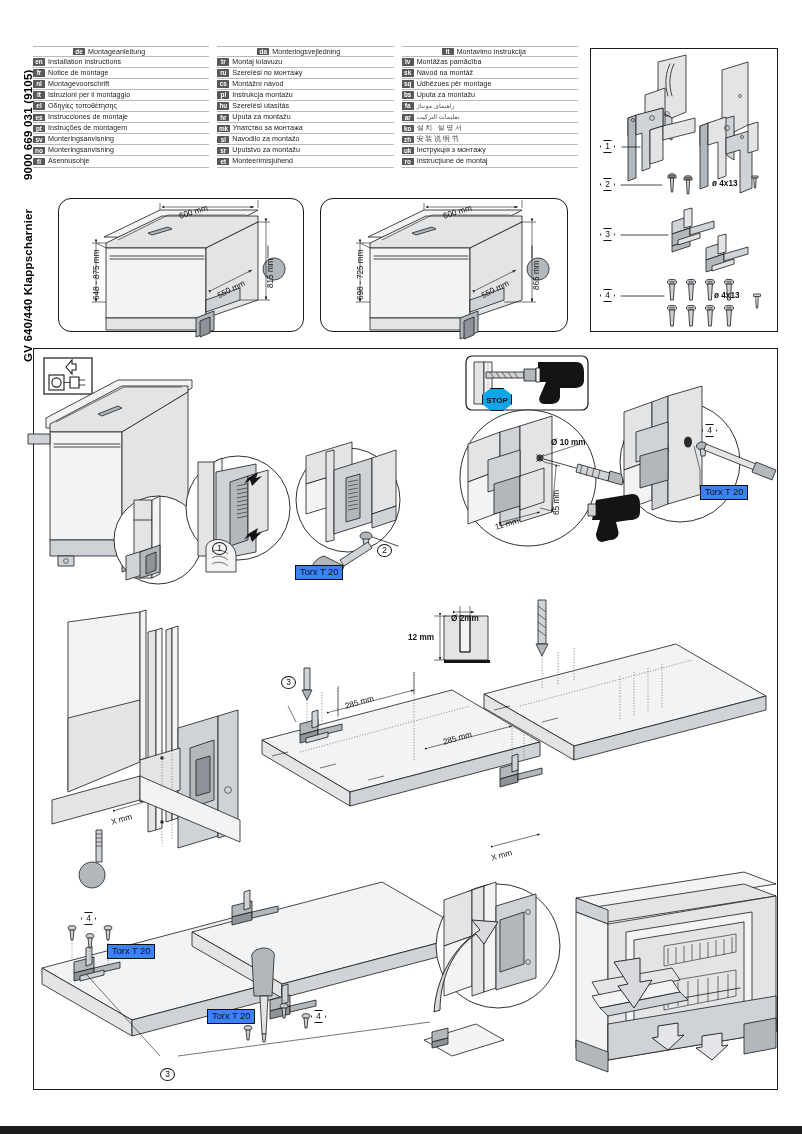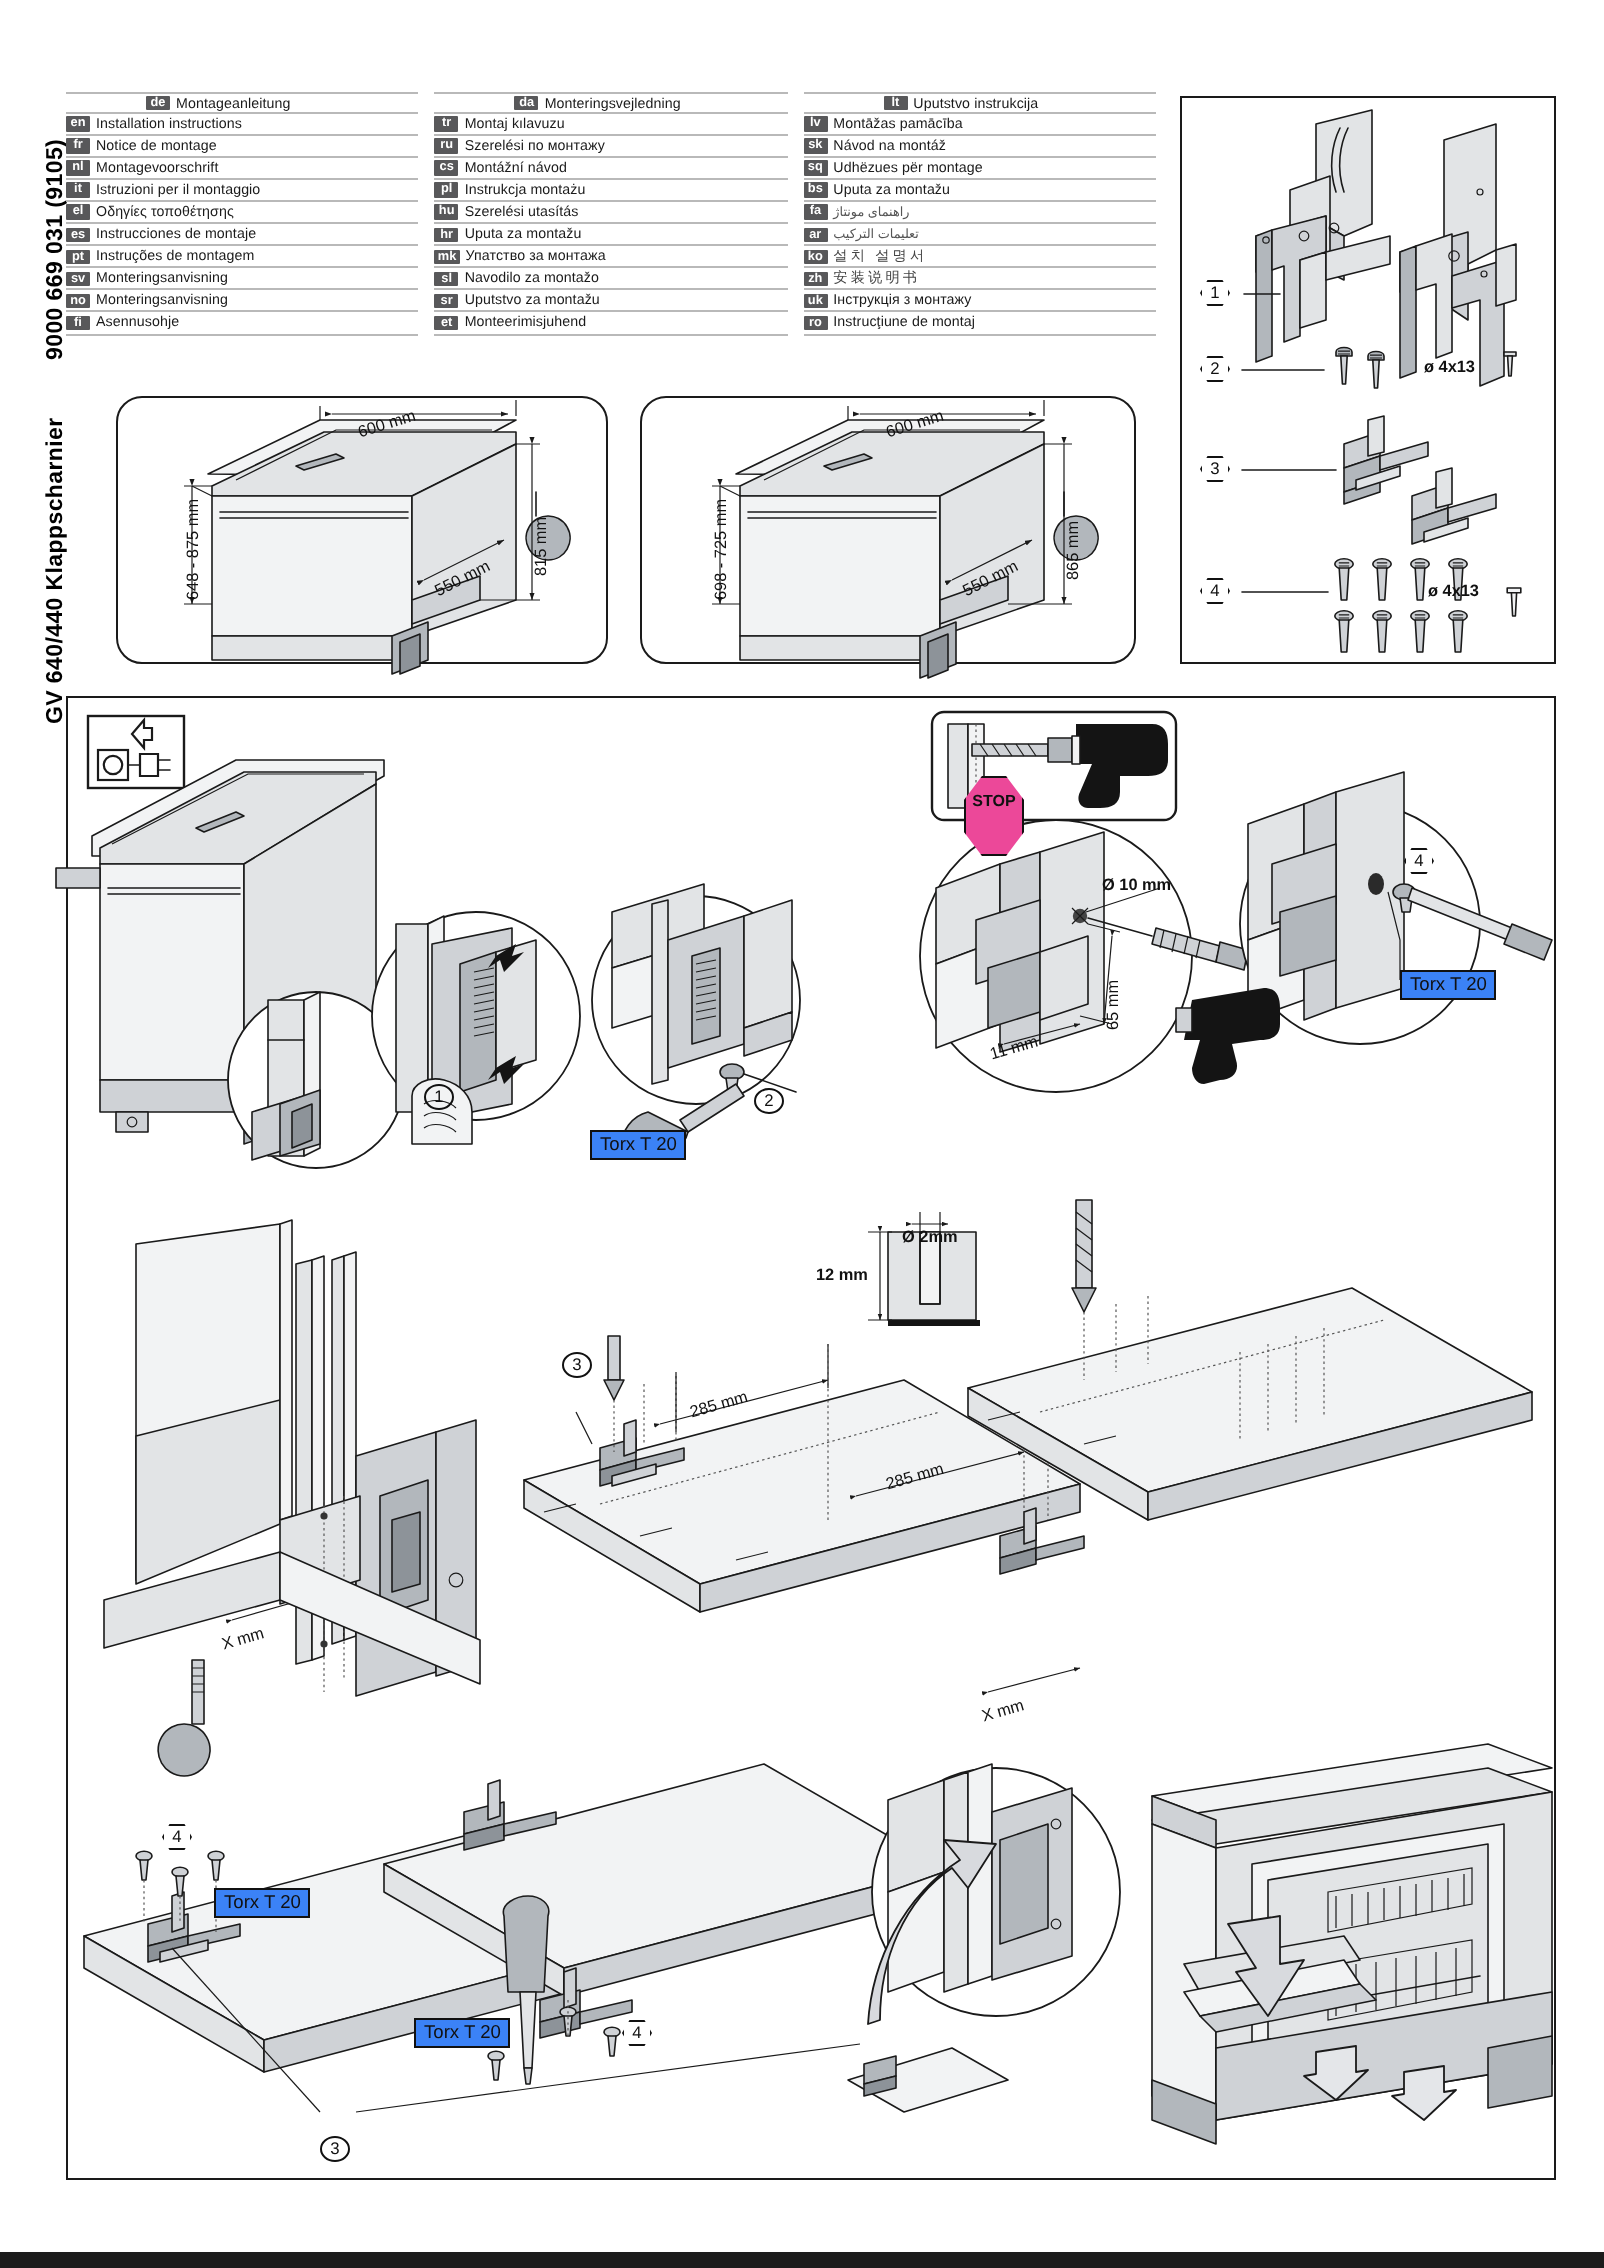--- a/index.html
+++ b/index.html
@@ -131,22 +131,22 @@
   .circnum::before {
     content: "";
     position: absolute; inset: 0;
     border: 1px solid #111;
     border-radius: 50%;
   }
   .callout span { position: relative; }
 
   .stopsign {
     position: absolute;
-    width: 30px; height: 40px;
-    background: #ec4899;
+    width: 30px; height: 23px;
+    background: #0ea5e9;
     border: 1.4px solid #111;
     clip-path: polygon(30% 0%, 70% 0%, 100% 30%, 100% 70%, 70% 100%, 30% 100%, 0% 70%, 0% 30%);
     font-size: 8px; font-weight: bold;
     line-height: 23px; text-align: center;
     color: #111;
   }
 </style>
 </head>
 <body>
 
@@ -246,21 +246,21 @@
           <span class="lang-name">Uputstvo za montažu</span>
         </div>
         <div class="lang-row">
           <span class="lang-code">et</span>
           <span class="lang-name">Monteerimisjuhend</span>
         </div>
       </div>
     <div class="lang-col" id="lang-col-3">
         <div class="lang-row">
           <span class="lang-code">lt</span>
-          <span class="lang-name">Uputstvo instrukcija</span>
+          <span class="lang-name">Montavimo instrukcija</span>
         </div>
         <div class="lang-row">
           <span class="lang-code">lv</span>
           <span class="lang-name">Montāžas pamācība</span>
         </div>
         <div class="lang-row">
           <span class="lang-code">sk</span>
           <span class="lang-name">Návod na montáž</span>
         </div>
         <div class="lang-row">

